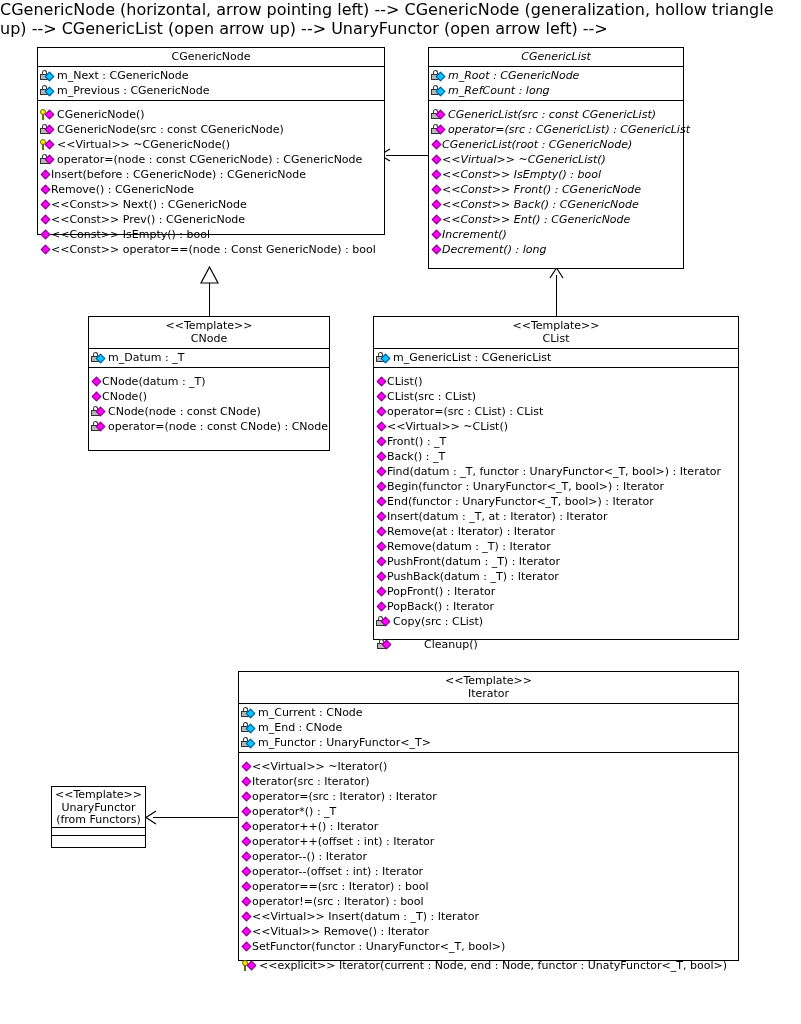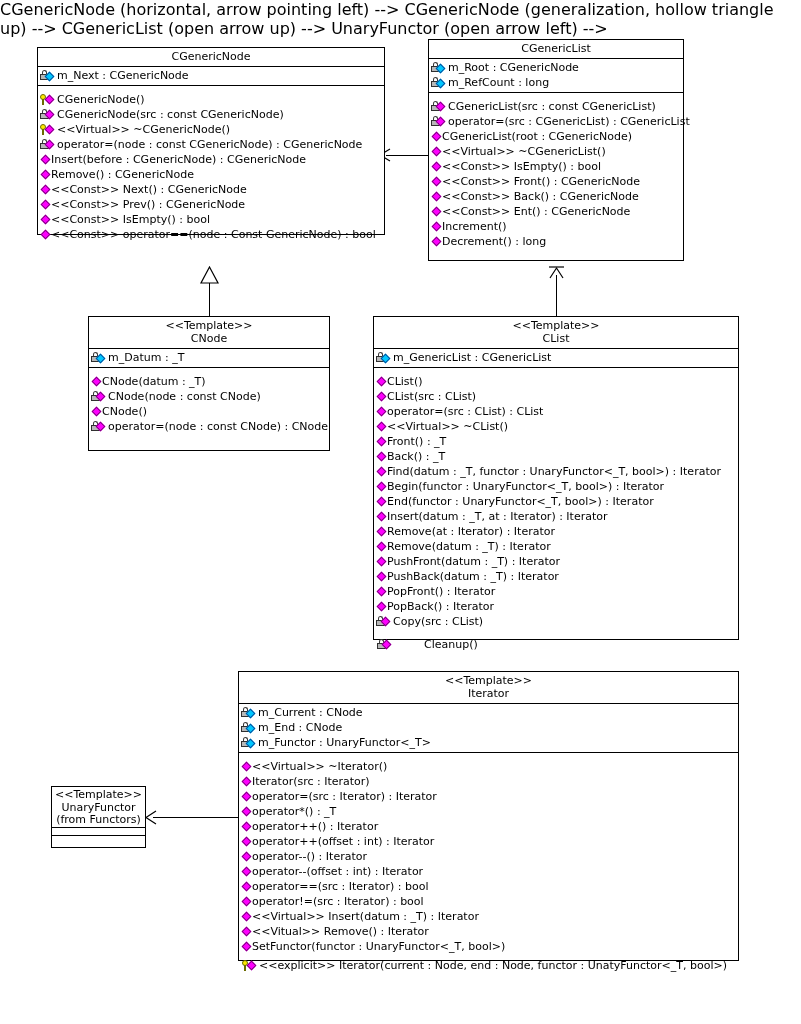--- a/index.html
+++ b/index.html
@@ -209,20 +209,27 @@
       <span class="cname">CGenericNode</span>
     </div>
     <div class="uml-compartment">
       <div class="uml-row">
         <span class="mico">
             <i class="lock"></i>
             <i class="diamond attr"></i>
           </span>
         <span class="lbl">m_Next : CGenericNode</span>
       </div>
+      <div class="uml-row">
+        <span class="mico">
+            <i class="lock"></i>
+            <i class="diamond attr"></i>
+          </span>
+        <span class="lbl">m_Previous : CGenericNode</span>
+      </div>
     </div>
     <div class="uml-compartment last" style="padding-top:6px;">
       <div class="uml-row">
         <span class="mico">
             <i class="key"></i>
             <i class="diamond op"></i>
           </span>
         <span class="lbl">CGenericNode()</span>
       </div>
       <div class="uml-row">
@@ -280,21 +287,21 @@
         <span class="mico narrow">
             <i class="diamond op-solo"></i>
           </span>
         <span class="lbl">&lt;&lt;Const&gt;&gt; operator==(node : Const GenericNode) : bool</span>
       </div>
     </div>
   </div>
 
 
   
-  <div class="uml-class" id="box-cgenericlist" style="left:428px; top:39px; width:256px; height:222px;">
+  <div class="uml-class" id="box-cgenericlist" style="left:428px; top:47px; width:256px; height:222px;font-style:italic;">
     <div class="uml-header">
       <span class="cname">CGenericList</span>
     </div>
     <div class="uml-compartment">
       <div class="uml-row">
         <span class="mico">
             <i class="lock"></i>
             <i class="diamond attr"></i>
           </span>
         <span class="lbl">m_Root : CGenericNode</span>
@@ -390,31 +397,31 @@
       </div>
     </div>
     <div class="uml-compartment last" style="padding-top:6px;">
       <div class="uml-row">
         <span class="mico narrow">
             <i class="diamond op-solo"></i>
           </span>
         <span class="lbl">CNode(datum : _T)</span>
       </div>
       <div class="uml-row">
+        <span class="mico narrow">
+            <i class="diamond op-solo"></i>
+          </span>
+        <span class="lbl">CNode()</span>
+      </div>
+      <div class="uml-row">
         <span class="mico">
             <i class="lock"></i>
             <i class="diamond op"></i>
           </span>
         <span class="lbl">CNode(node : const CNode)</span>
-      </div>
-      <div class="uml-row">
-        <span class="mico narrow">
-            <i class="diamond op-solo"></i>
-          </span>
-        <span class="lbl">CNode()</span>
       </div>
       <div class="uml-row">
         <span class="mico">
             <i class="lock"></i>
             <i class="diamond op"></i>
           </span>
         <span class="lbl">operator=(node : const CNode) : CNode</span>
       </div>
     </div>
   </div>

